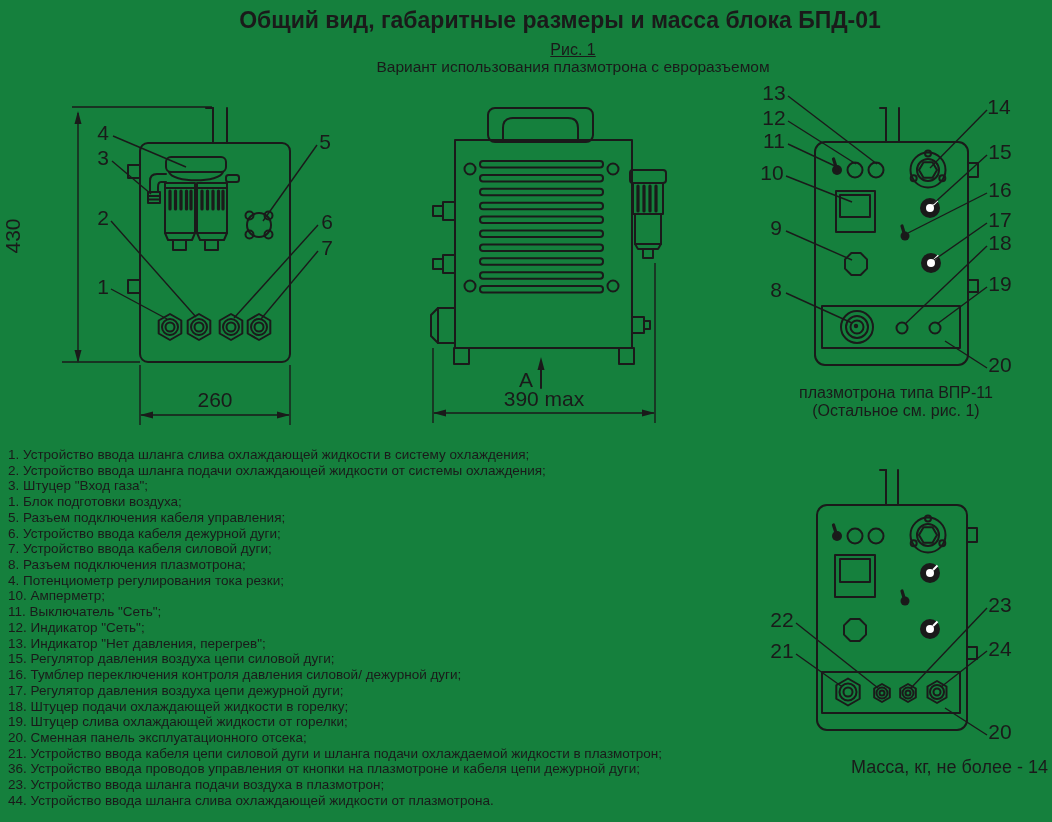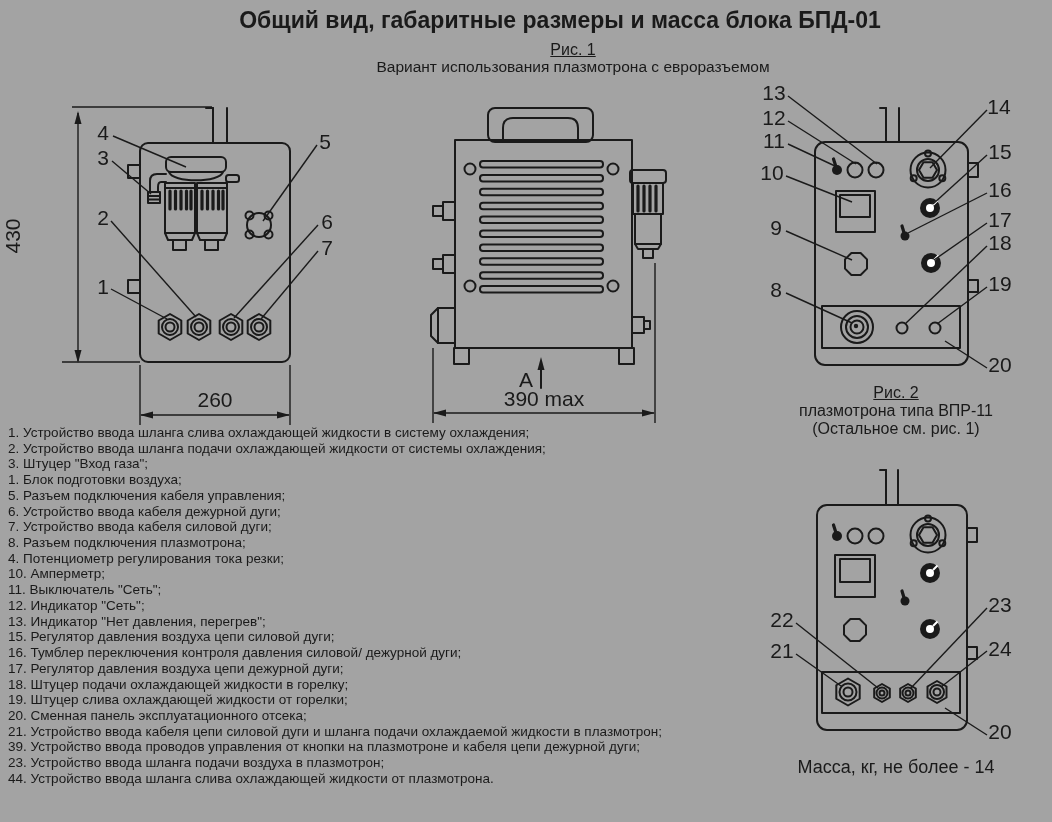--- a/index.html
+++ b/index.html
@@ -1,26 +1,26 @@
 <!DOCTYPE html>
 <html><head>
 <meta charset="utf-8">
 <style>
   html,body{margin:0;padding:0;background:#fff;}
-  #page{position:relative;width:1052px;height:822px;background:#a3a3a3;overflow:hidden;
+  #page{position:relative;width:1052px;height:822px;background:#15803d;overflow:hidden;
         font-family:"Liberation Sans",sans-serif;color:#1a1a1a;}
   .abs{position:absolute;}
   .center{text-align:center;}
   #title{left:60px;top:6px;width:1000px;font-size:23px;font-weight:bold;line-height:28px;}
   #fig1-cap{left:90px;top:41px;width:966px;font-size:16px;text-decoration:underline;}
   #fig1-sub{left:90px;top:58px;width:966px;font-size:15.5px;}
   #fig2-cap{left:740px;top:384px;width:312px;font-size:16px;line-height:18px;}
   #fig2-cap .u{text-decoration:underline;}
-  #mass{left:744px;top:757px;width:304px;font-size:18px;text-align:center;}
-  #legend{left:8px;top:425px;width:740px;font-size:13.5px;line-height:15.72px;white-space:nowrap;}
+  #mass{left:744px;top:757px;width:304px;font-size:18px;text-align:right;}
+  #legend{left:8px;top:447px;width:740px;font-size:13.5px;line-height:15.72px;white-space:nowrap;}
   svg{position:absolute;display:block;}
   .ln{stroke:#1a1a1a;stroke-width:2;fill:none;stroke-linecap:round;stroke-linejoin:round;}
   .thick{stroke:#1a1a1a;stroke-width:3.2;fill:none;stroke-linecap:round;}
   .thin{stroke:#1a1a1a;stroke-width:1.4;fill:none;}
   .fil{fill:#1a1a1a;stroke:none;}
   .wfil{fill:#fff;stroke:none;}
   .wln{stroke:#fff;stroke-width:2;fill:none;}
   .txt{fill:#1a1a1a;stroke:none;font-family:"Liberation Sans",sans-serif;font-size:21px;text-anchor:middle;}
 </style>
 </head>
@@ -355,21 +355,20 @@
         <text class="txt" x="42" y="547">22</text>
         <text class="txt" x="42" y="578">21</text>
         <text class="txt" x="260" y="532">23</text>
         <text class="txt" x="260" y="576">24</text>
         <text class="txt" x="260" y="659">20</text>
       </g>
     </g>
   </svg>
 
   <div id="fig2-cap" class="abs center">
-    <div class="u">Рис. 2</div>
     <div>плазмотрона типа ВПР-11</div>
     <div>(Остальное см. рис. 1)</div>
   </div>
 
   <div id="mass" class="abs">Масса, кг, не более - 14</div>
 
   <div id="legend" class="abs">
     <div>1. Устройство ввода шланга слива охлаждающей жидкости в систему охлаждения;</div>
     <div>2. Устройство ввода шланга подачи охлаждающей жидкости от системы охлаждения;</div>
     <div>3. Штуцер "Вход газа";</div>
@@ -383,18 +382,18 @@
     <div>11. Выключатель "Сеть";</div>
     <div>12. Индикатор "Сеть";</div>
     <div>13. Индикатор "Нет давления, перегрев";</div>
     <div>15. Регулятор давления воздуха цепи силовой дуги;</div>
     <div>16. Тумблер переключения контроля давления силовой/ дежурной дуги;</div>
     <div>17. Регулятор давления воздуха цепи дежурной дуги;</div>
     <div>18. Штуцер подачи охлаждающей жидкости в горелку;</div>
     <div>19. Штуцер слива охлаждающей жидкости от горелки;</div>
     <div>20. Сменная панель эксплуатационного отсека;</div>
     <div>21. Устройство ввода кабеля цепи силовой дуги и шланга подачи охлаждаемой жидкости в плазмотрон;</div>
-    <div>39. Устройство ввода проводов управления от кнопки на плазмотроне и кабеля цепи дежурной дуги;</div>
+    <div>36. Устройство ввода проводов управления от кнопки на плазмотроне и кабеля цепи дежурной дуги;</div>
     <div>23. Устройство ввода шланга подачи воздуха в плазмотрон;</div>
     <div>44. Устройство ввода шланга слива охлаждающей жидкости от плазмотрона.</div>
   </div>
 
 </div>
 
 </body></html>

